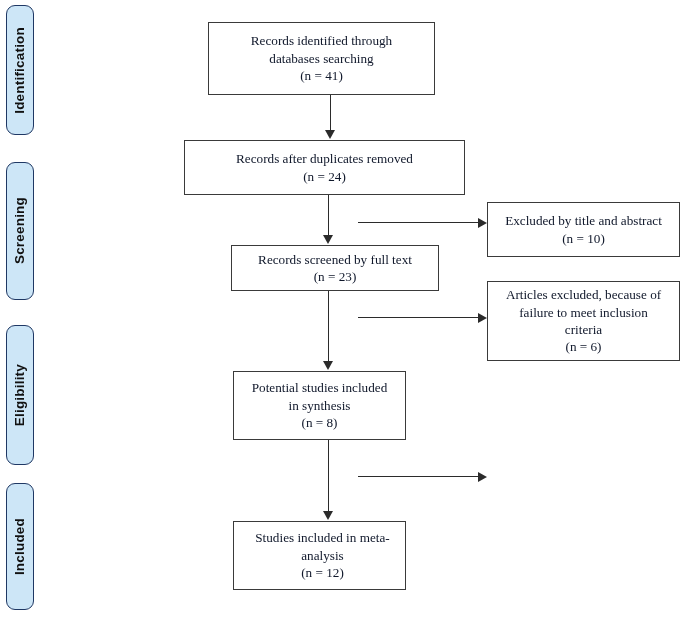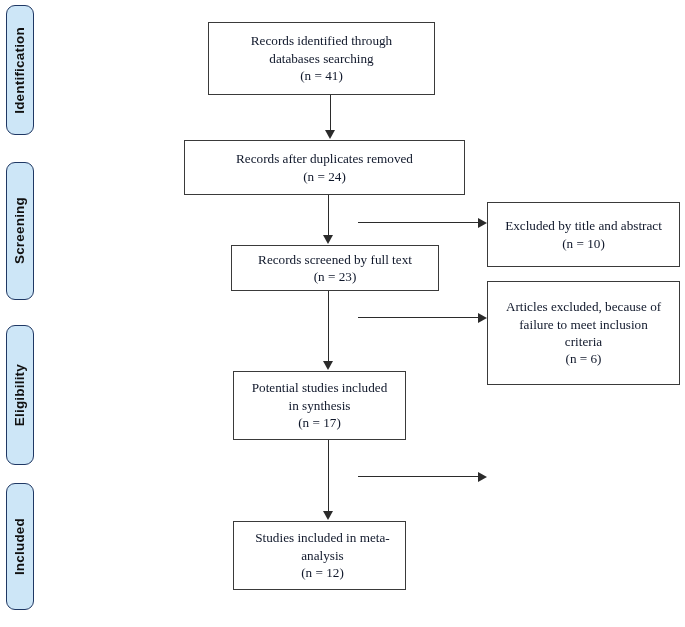--- a/index.html
+++ b/index.html
@@ -124,35 +124,35 @@
   </div>
 
   <div class="flow-box" style="left:231px; top:245px; width:208px; height:46px;">
     <span class="box-text">Records screened by full text
 (n = 23)</span>
   </div>
 
   <div class="flow-box" style="left:233px; top:371px; width:173px; height:69px;">
     <span class="box-text">Potential studies included
 in synthesis
-(n = 17)</span>
+(n = 8)</span>
   </div>
 
   <div class="flow-box" style="left:233px; top:521px; width:173px; height:69px;padding-left:12px;">
     <span class="box-text">Studies included in meta-
 analysis
 (n = 12)</span>
   </div>
 
-  <div class="flow-box" style="left:487px; top:202px; width:193px; height:65px;">
+  <div class="flow-box" style="left:487px; top:202px; width:193px; height:55px;">
     <span class="box-text">Excluded by title and abstract
 (n = 10)</span>
   </div>
 
-  <div class="flow-box" style="left:487px; top:281px; width:193px; height:104px;">
+  <div class="flow-box" style="left:487px; top:281px; width:193px; height:80px;">
     <span class="box-text">Articles excluded, because of
 failure to meet inclusion
 criteria
 (n = 6)</span>
   </div>
 
 
   <div class="v-line" style="left:330px; top:95px; height:36px;"></div>
   <div class="arrow-down" style="left:325px; top:130px;"></div>
 

